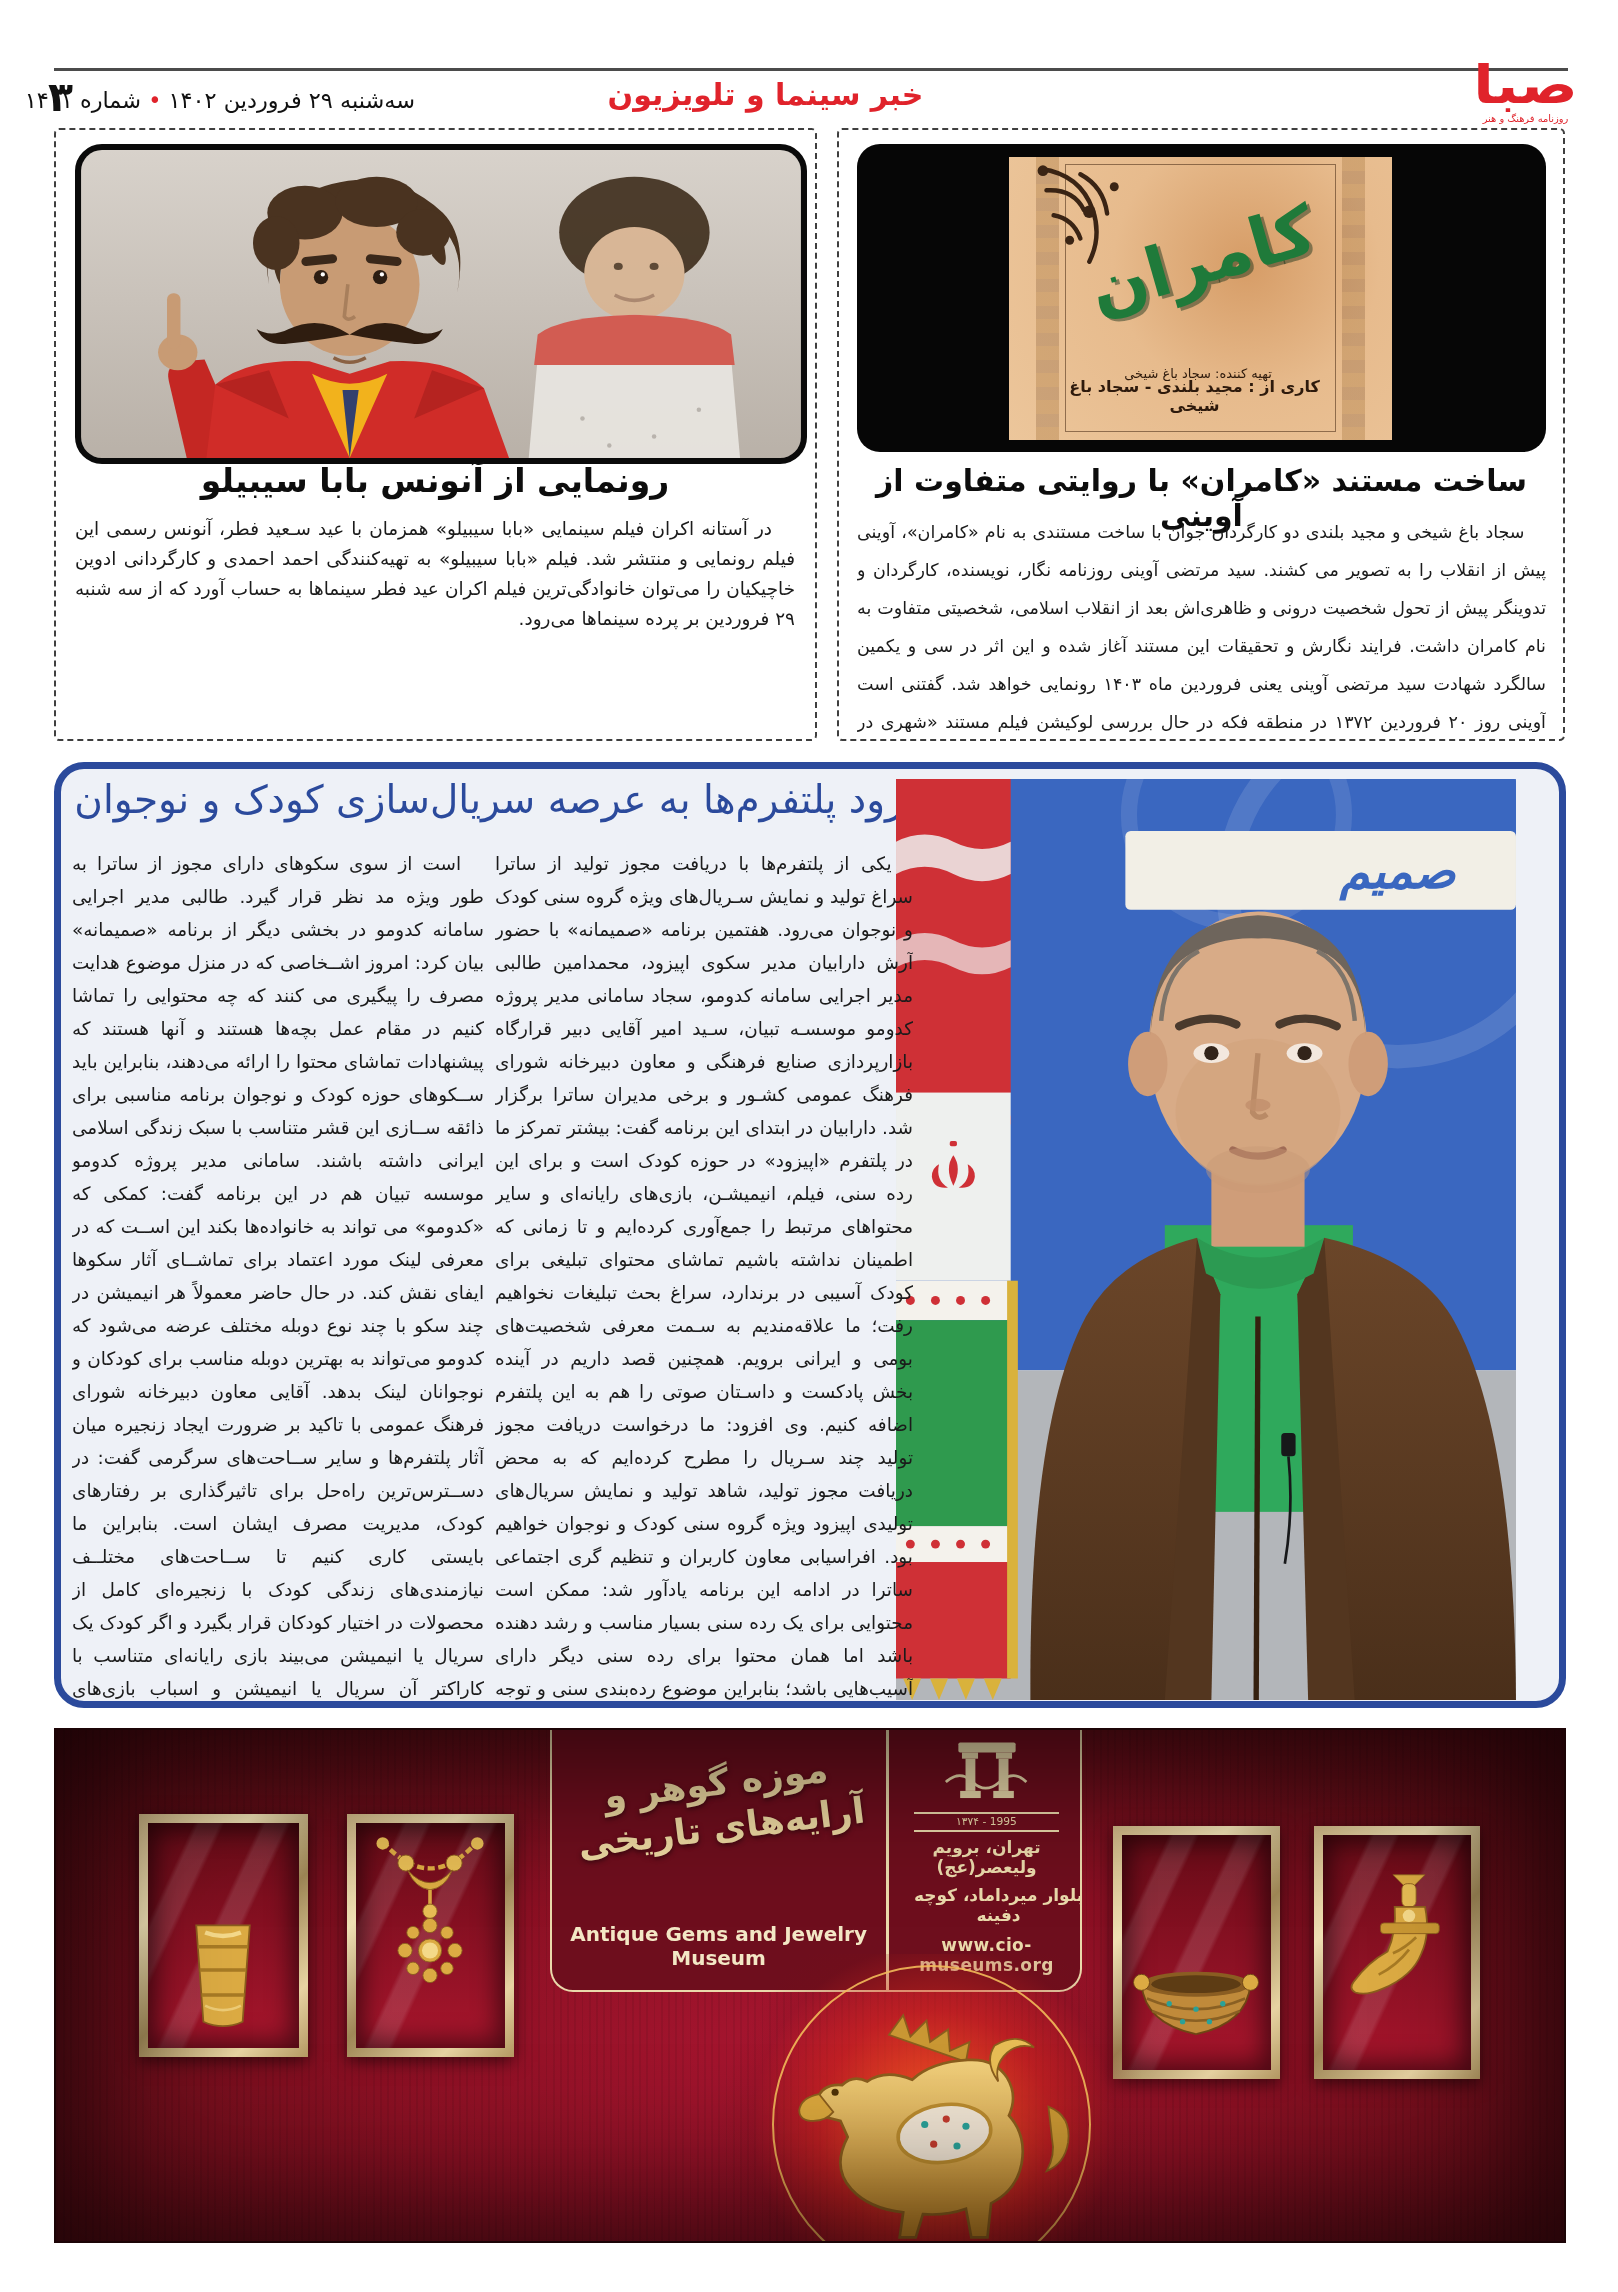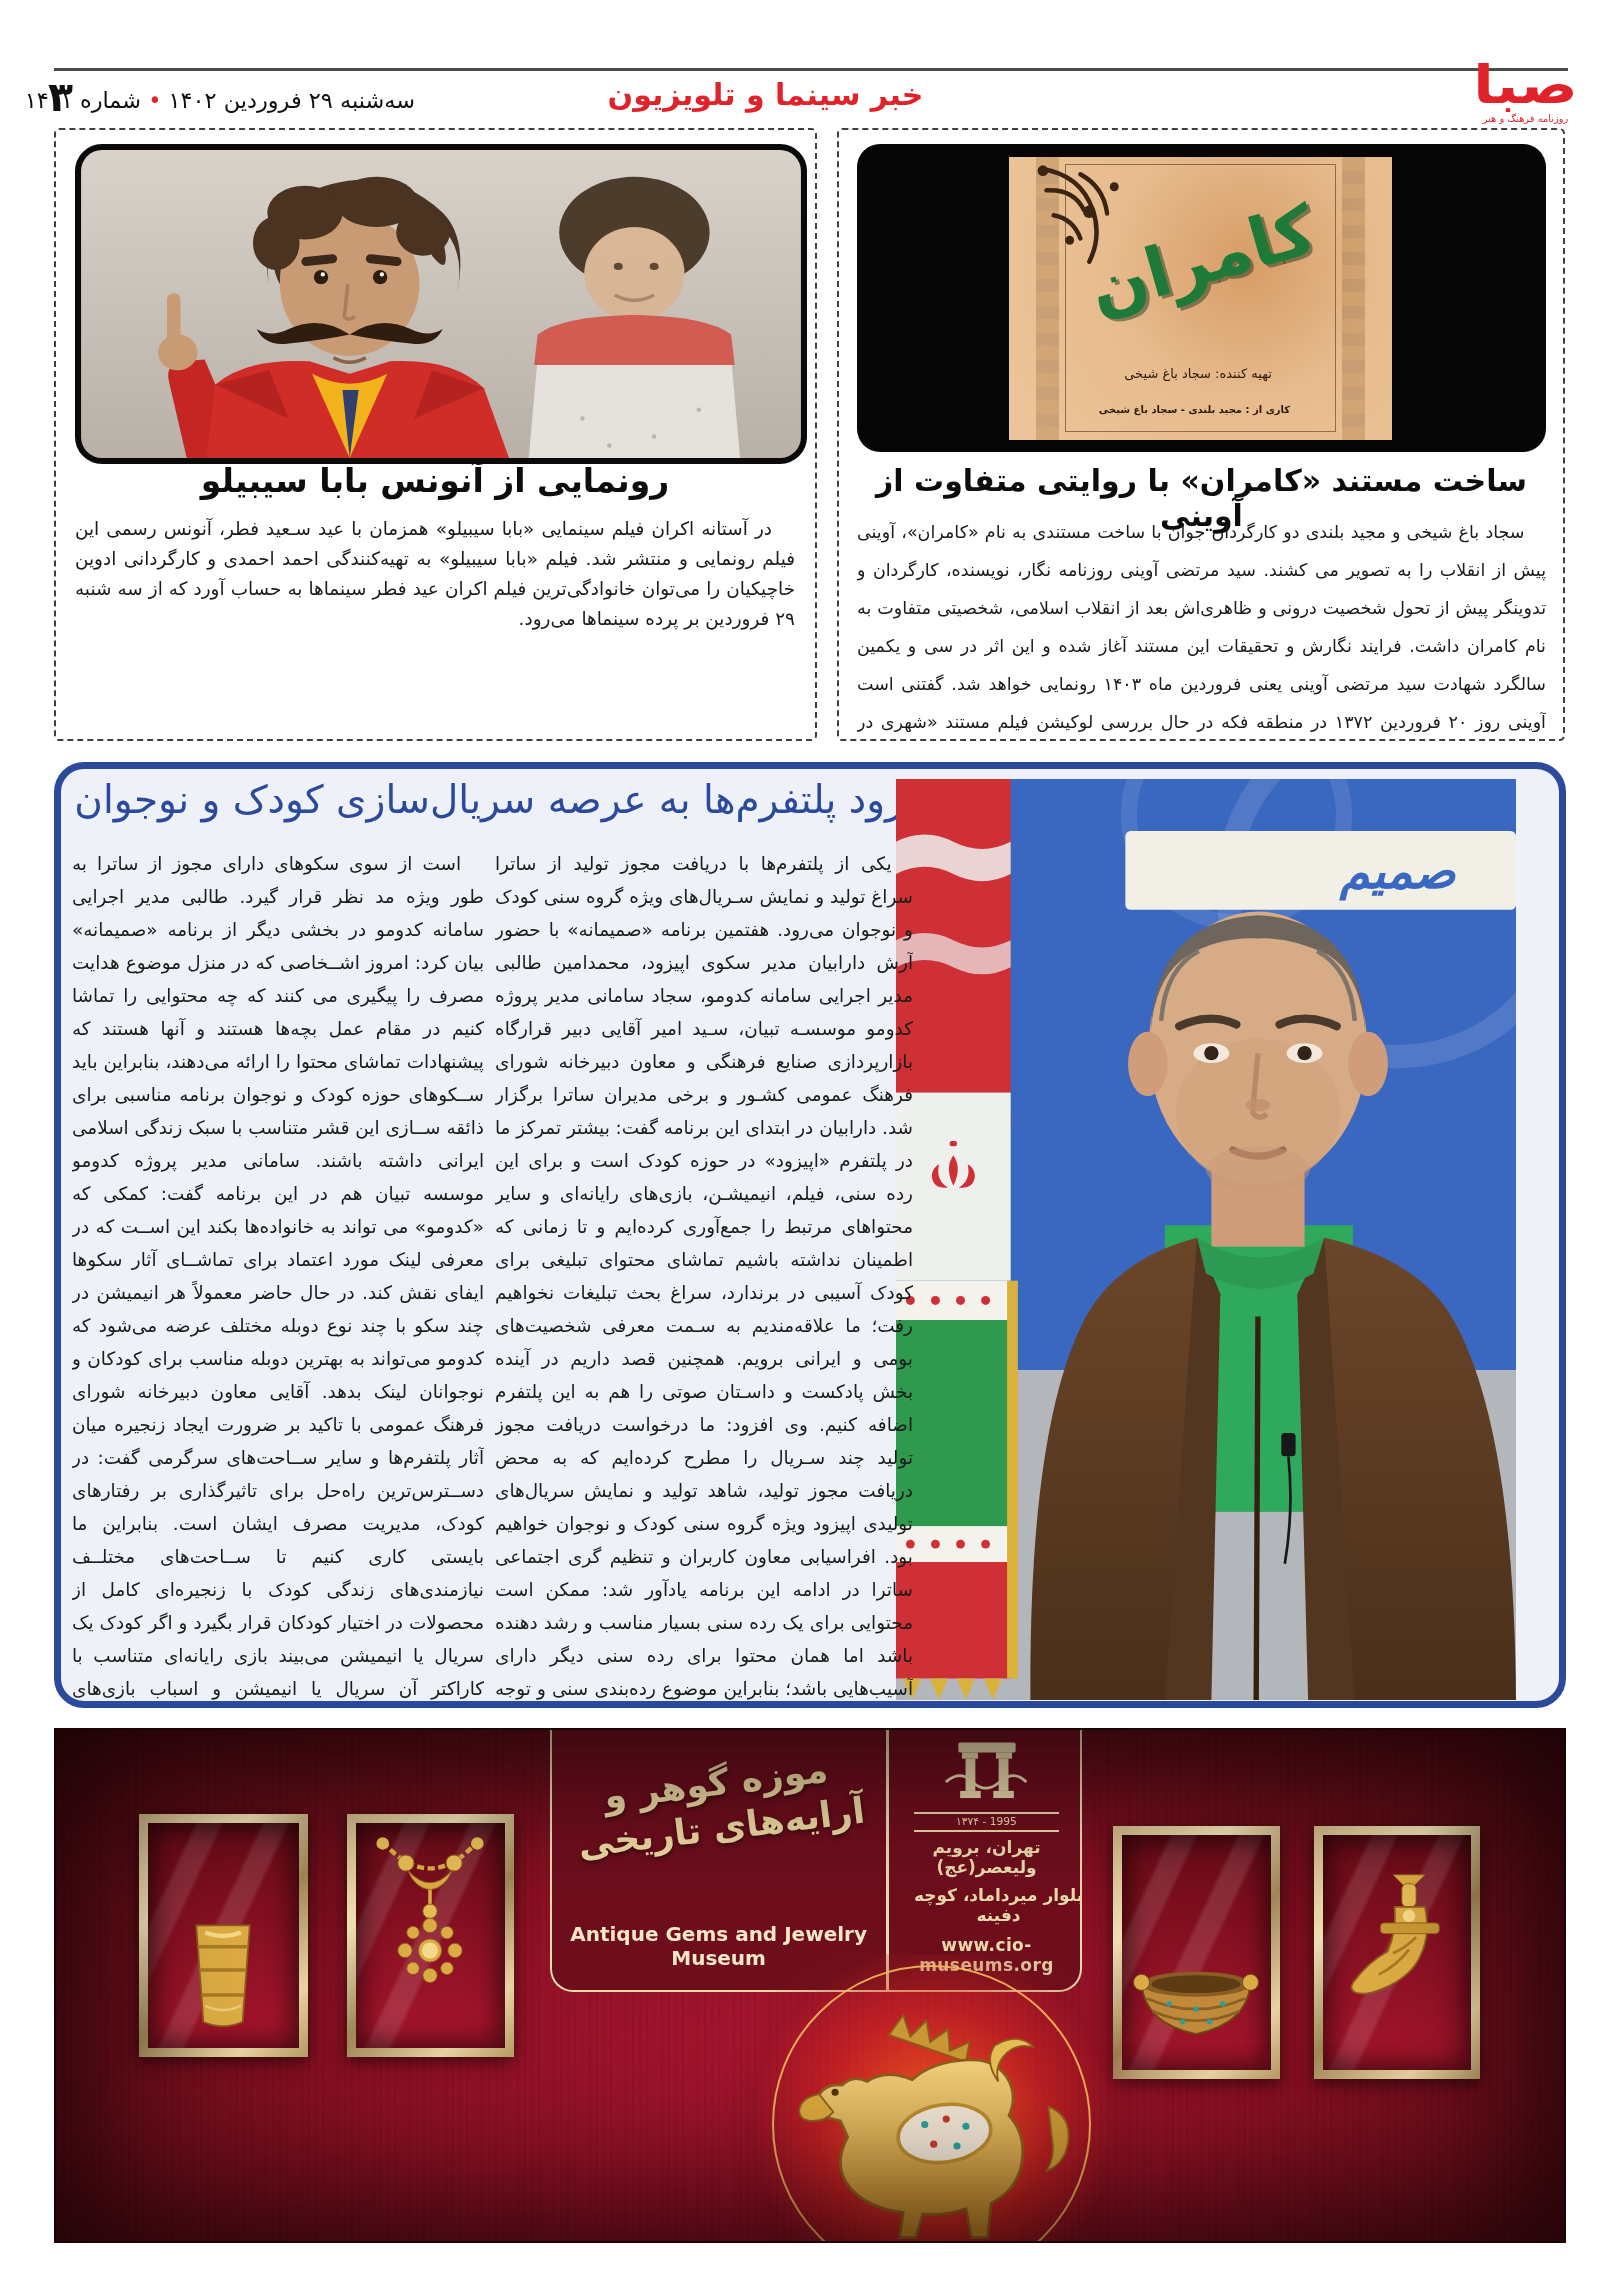--- a/index.html
+++ b/index.html
@@ -135,21 +135,21 @@
         <path d="M22,62 q22,4 30,26"></path>
       </g>
       <circle cx="10" cy="12" r="6" fill="#3a2414"></circle>
         <circle cx="62" cy="58" r="7" fill="#3a2414"></circle>
       <circle cx="90" cy="30" r="5" fill="#3a2414"></circle>
         <circle cx="40" cy="90" r="5" fill="#3a2414"></circle>
     </svg>
     <div style="position:absolute;left:63px;top:63px;width:260px;text-align:center;font-size:68px;font-weight:bold;
                 color:#1f7a3a;transform:rotate(-16deg);text-shadow:2.7px 3.6px 0 rgba(15,45,22,.45);">کامران</div>
     <div class="rtl" style="position:absolute;right:64px;bottom:59px;width:260px;text-align:center;font-size:13px;color:#2e1a0c;">تهیه کننده: سجاد باغ شیخی</div>
-    <div class="rtl" style="position:absolute;right:54px;bottom:25px;width:287px;text-align:center;font-size:10px;font-weight:bold;color:#2e1a0c;">کاری از : مجید بلندی - سجاد باغ شیخی</div>
+    <div class="rtl" style="position:absolute;right:54px;bottom:25px;width:287px;text-align:center;font-size:16px;font-weight:bold;color:#2e1a0c;">کاری از : مجید بلندی - سجاد باغ شیخی</div>
   </div>
 </div>
 
 <div class="abs center headline" style="left:857px;top:463px;width:689px;font-size:30px;">ساخت مستند «کامران» با روایتی متفاوت از آوینی</div>
 
 <div class="abs rtl just bodytxt col" style="left:857px;top:513px;width:689px;height:219px;font-size:17.5px;line-height:38px;">
   <p style="text-indent:21.5px;">سجاد باغ شیخی و مجید بلندی دو کارگردان جوان با ساخت مستندی به نام «کامران»، آوینی پیش از انقلاب را به تصویر می کشند. سید مرتضی آوینی روزنامه نگار، نویسنده، کارگردان و تدوینگر پیش از تحول شخصیت درونی و ظاهری‌اش بعد از انقلاب اسلامی، شخصیتی متفاوت به نام کامران داشت. فرایند نگارش و تحقیقات این مستند آغاز شده و این اثر در سی و یکمین سالگرد شهادت سید مرتضی آوینی یعنی فروردین ماه ۱۴۰۳ رونمایی خواهد شد. گفتنی است آوینی روز ۲۰ فروردین ۱۳۷۲ در منطقه فکه در حال بررسی لوکیشن فیلم مستند «شهری در آسمان»، به همراه محمد سعید یزدان‌پرست با مین برخورد کرد و بر اثر اصابت ترکش مین باقی‌مانده از جنگ تحمیلی به درجه رفیع شهادت نائل آمد./صباخبر</p>
 </div>
 
 <div class="abs bluebox" style="left:54px;top:762px;width:1512px;height:946px;"></div>

